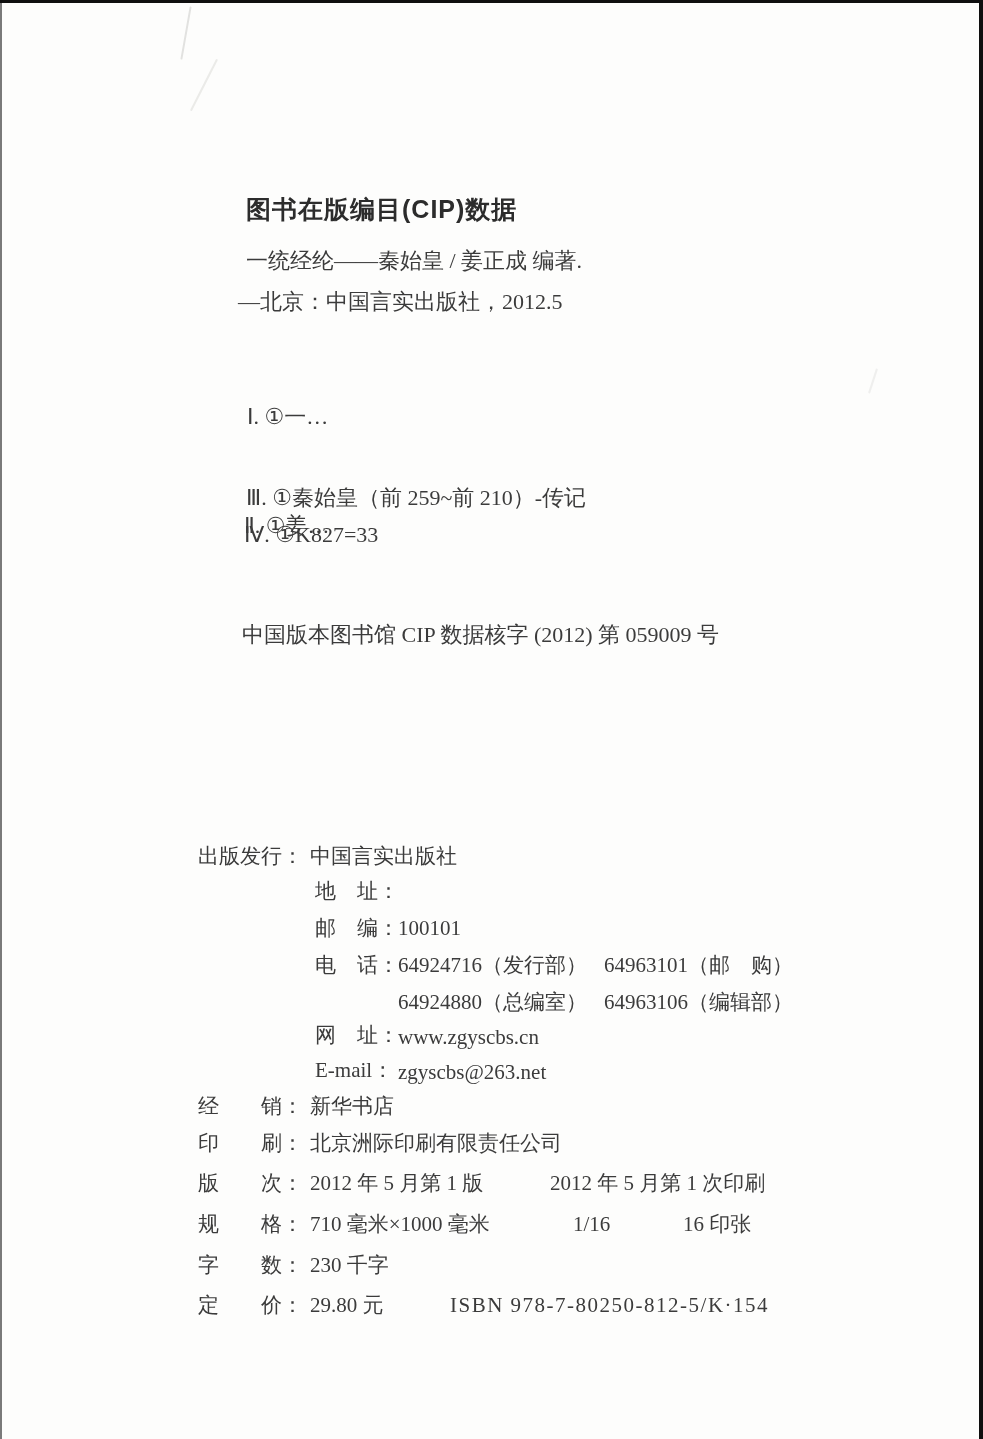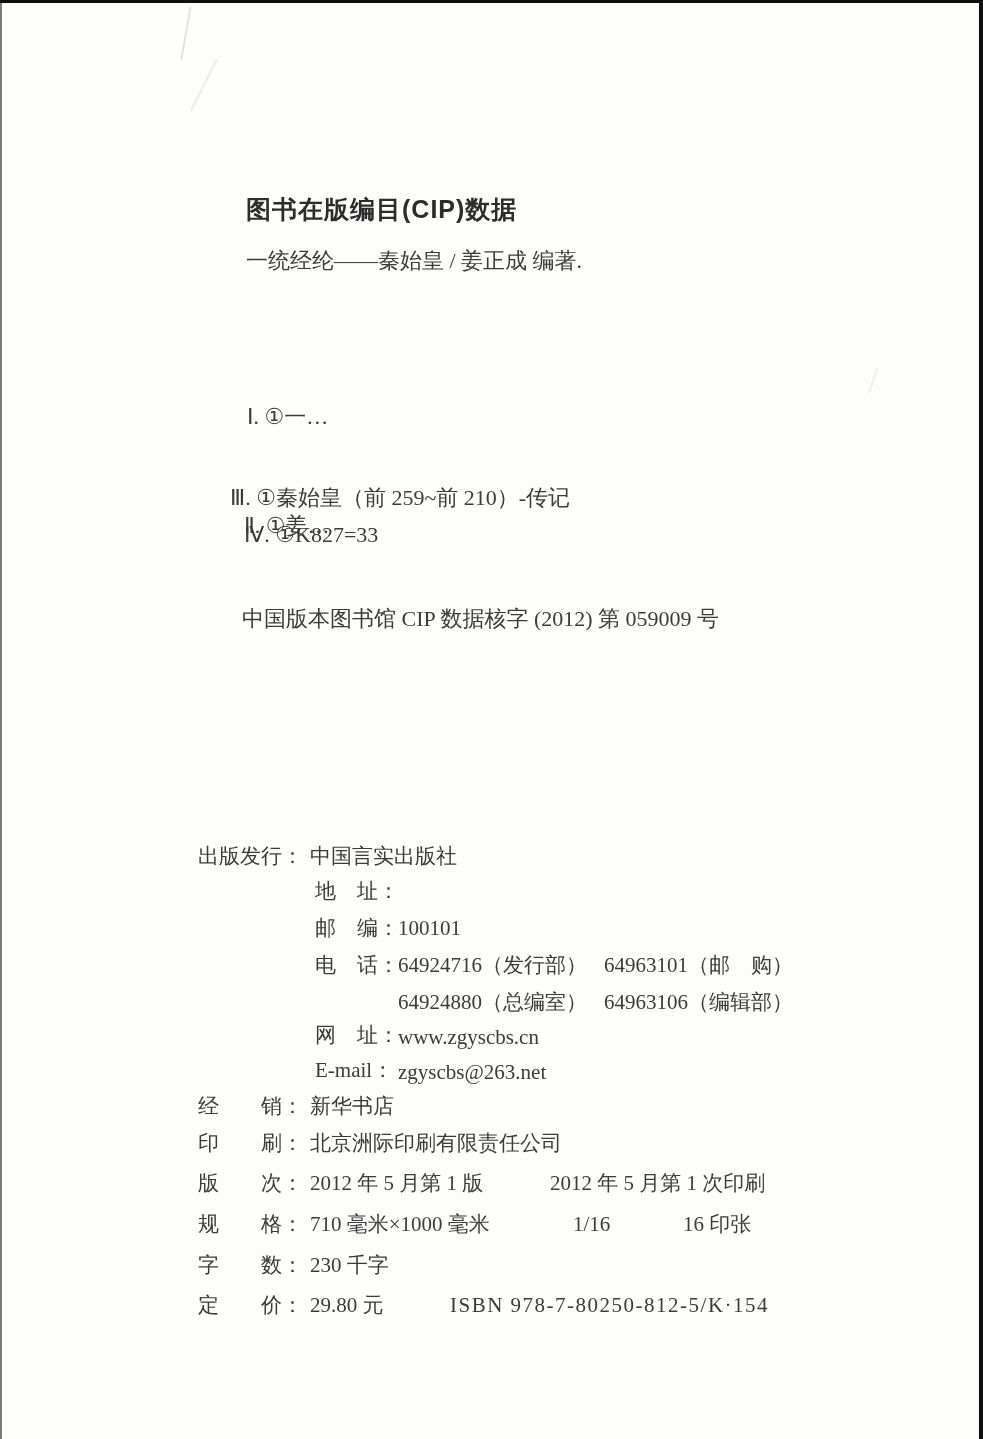--- a/index.html
+++ b/index.html
@@ -54,28 +54,29 @@
   <div class="edge edge-right"></div>
   <div class="edge edge-left"></div>
   <div class="scratch s1"></div>
   <div class="scratch s2"></div>
   <div class="scratch s3"></div>
 
   <div class="t" style="left:246px; top:247px;">一统经纶——秦始皇 / 姜正成 编著.</div>
 
   <div class="t heading" style="left:246px; top:194px;">图书在版编目(CIP)数据</div>
 
+  <div class="t" style="left:238px; top:288px;">—北京：中国言实出版社，2012.5</div>
 
 
   <div class="t" style="left:247px; top:403px;">Ⅰ. ①一…</div>
   <div class="t" style="left:244px; top:470px;margin-top:42px;">Ⅱ. ①姜…</div>
-  <div class="t" style="left:230px; top:484px;">Ⅲ. ①秦始皇（前 259~前 210）-传记</div>
+  <div class="t" style="left:246px; top:484px;">Ⅲ. ①秦始皇（前 259~前 210）-传记</div>
   <div class="t" style="left:244px; top:521px;">Ⅳ. ①K827=33</div>
 
-  <div class="t" style="left:242px; top:605px;">中国版本图书馆 CIP 数据核字 (2012) 第 059009 号</div>
+  <div class="t" style="left:242px; top:621px;">中国版本图书馆 CIP 数据核字 (2012) 第 059009 号</div>
 
   <div class="t pub" style="left:198px; top:843px;">出版发行：</div>
   <div class="t pub" style="left:310px; top:843px;">中国言实出版社</div>
 
   <div class="t pub" style="left:315px; top:878px;">地　址：</div>
 
   <div class="t pub" style="left:315px; top:915px;">邮　编：</div>
   <div class="t pub" style="left:398px; top:915px;">100101</div>
 
   <div class="t pub" style="left:315px; top:952px;">电　话：</div>

